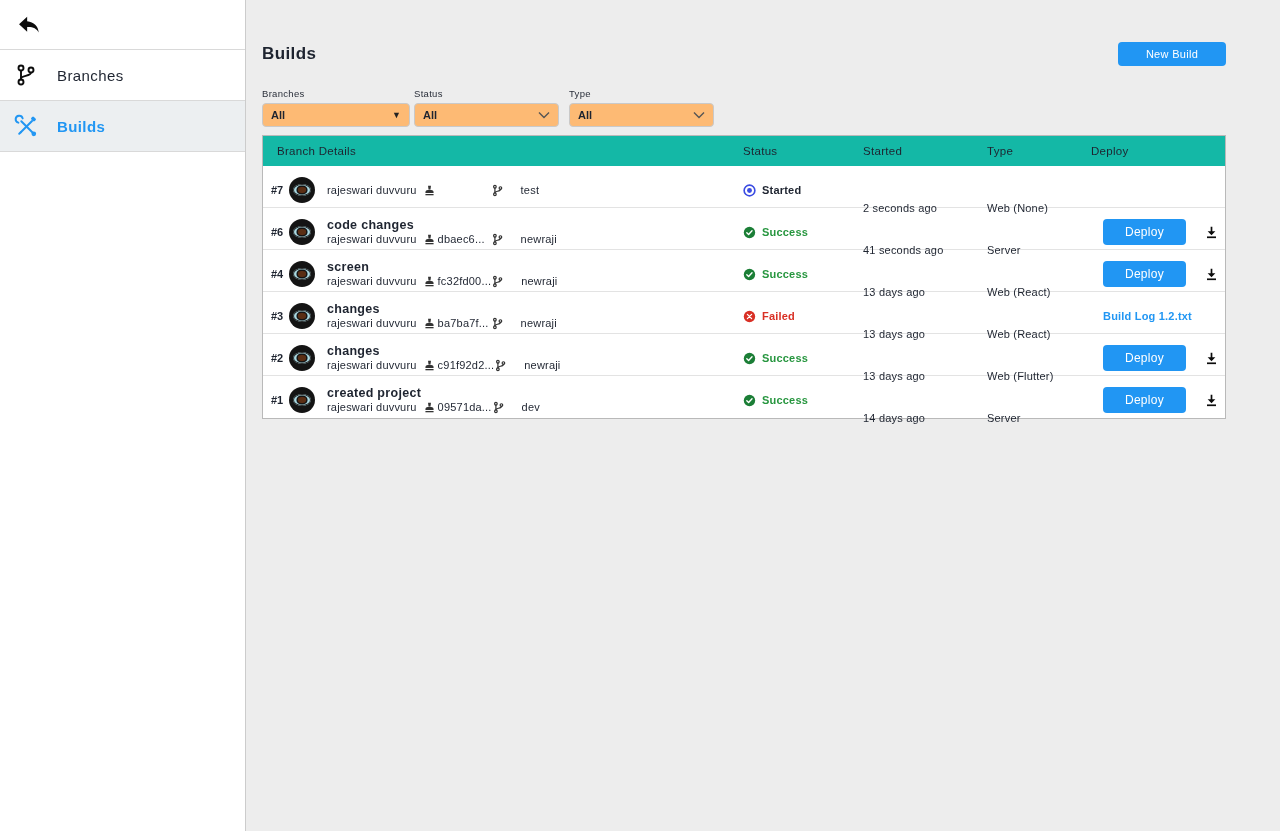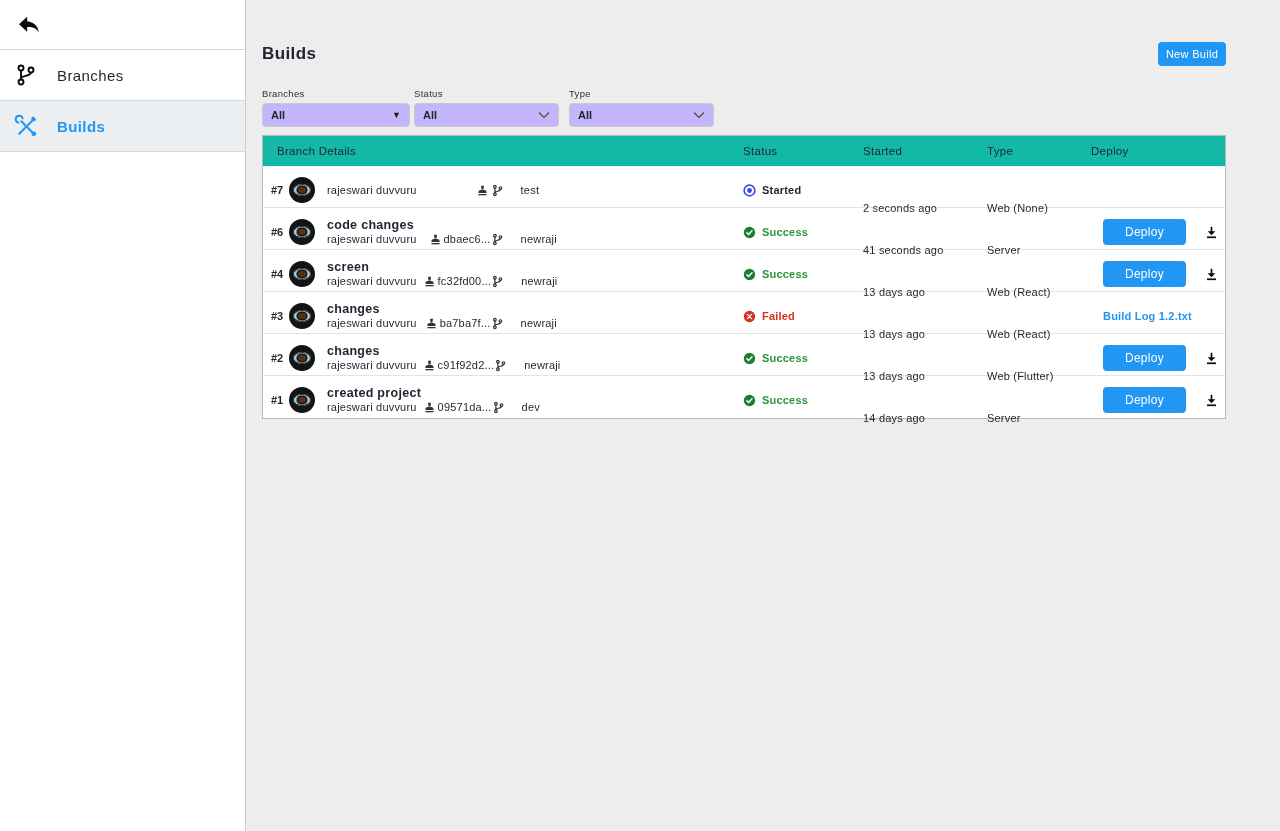--- a/index.html
+++ b/index.html
@@ -33,33 +33,33 @@
 
   
   .main { flex:1; height:100%; }
   .content { width:964px; margin-left:16px; }
 
   .page-header {
     margin-top:42px; display:flex; align-items:center; justify-content:space-between;
   }
   .page-title { font-size:17px; font-weight:700; letter-spacing:.4px; }
   .new-build-btn {
-    width:68px; height:24px; background:#2196f3; color:#fff;
+    width:108px; height:24px; background:#2196f3; color:#fff;
     border:none; border-radius:4px; font-size:11px; letter-spacing:.3px;
     font-family:inherit; cursor:pointer;
   }
 
   
   .filters { margin-top:22px; display:flex; }
   .filter-group { display:flex; flex-direction:column; }
   .filter-group + .filter-group { margin-left:4px; }
   .filter-group:last-child { margin-left:10px; }
   .filter-label { font-size:9.5px; letter-spacing:.3px; margin-bottom:4px; color:#2a2f3a; }
   .select-box {
-    width:148px; height:24px; background:#c4b5fd;
+    width:148px; height:24px; background:#fdba74;
     border:1px solid #c9c9c9; border-radius:4px;
     display:flex; align-items:center; justify-content:space-between;
     padding:4px 8px; font-size:11px; font-weight:700; cursor:pointer;
   }
   .filter-group:nth-child(2) .select-box, .filter-group:nth-child(3) .select-box { width:145px; }
   .caret-filled { font-size:9px; color:#222; line-height:1; }
 
   
   .table {
     margin-top:8px; width:964px;
@@ -88,21 +88,21 @@
     box-shadow:inset 0 0 0 1px #2b2b2b;
   }
   .avatar::after {
     content:""; position:absolute; left:9px; top:10px; width:8px; height:6px;
     border-radius:40%; background:#5a2e14; box-shadow:0 0 0 1.5px #141414;
   }
   .cell-details { display:flex; flex-direction:column; justify-content:center; padding-left:4px; }
   .row-title { font-size:12.5px; font-weight:700; letter-spacing:.3px; line-height:14px; }
   .meta-line { display:flex; align-items:center; font-size:11px; letter-spacing:.2px; line-height:14px; }
   .meta-author { margin-right:6px; }
-  .meta-commit { display:flex; align-items:center; gap:2px; min-width:68px;justify-content:flex-end; }
+  .meta-commit { display:flex; align-items:center; gap:2px; min-width:68px; }
   .meta-branch { display:flex; align-items:center; gap:17px;justify-content:space-between; }
   .mini-icon { display:inline-flex; }
 
   .cell-status { display:flex; align-items:center; gap:6px; font-size:11px; font-weight:700; letter-spacing:.2px; }
   .status-ic { display:none; width:13px; height:13px; }
   .status-started .ic-started { display:inline-flex; }
   .status-success .ic-success { display:inline-flex; }
   .status-failed  .ic-failed  { display:inline-flex; }
   .status-success .status-label { color:#27963f; }
   .status-failed  .status-label { color:#d93025; }

